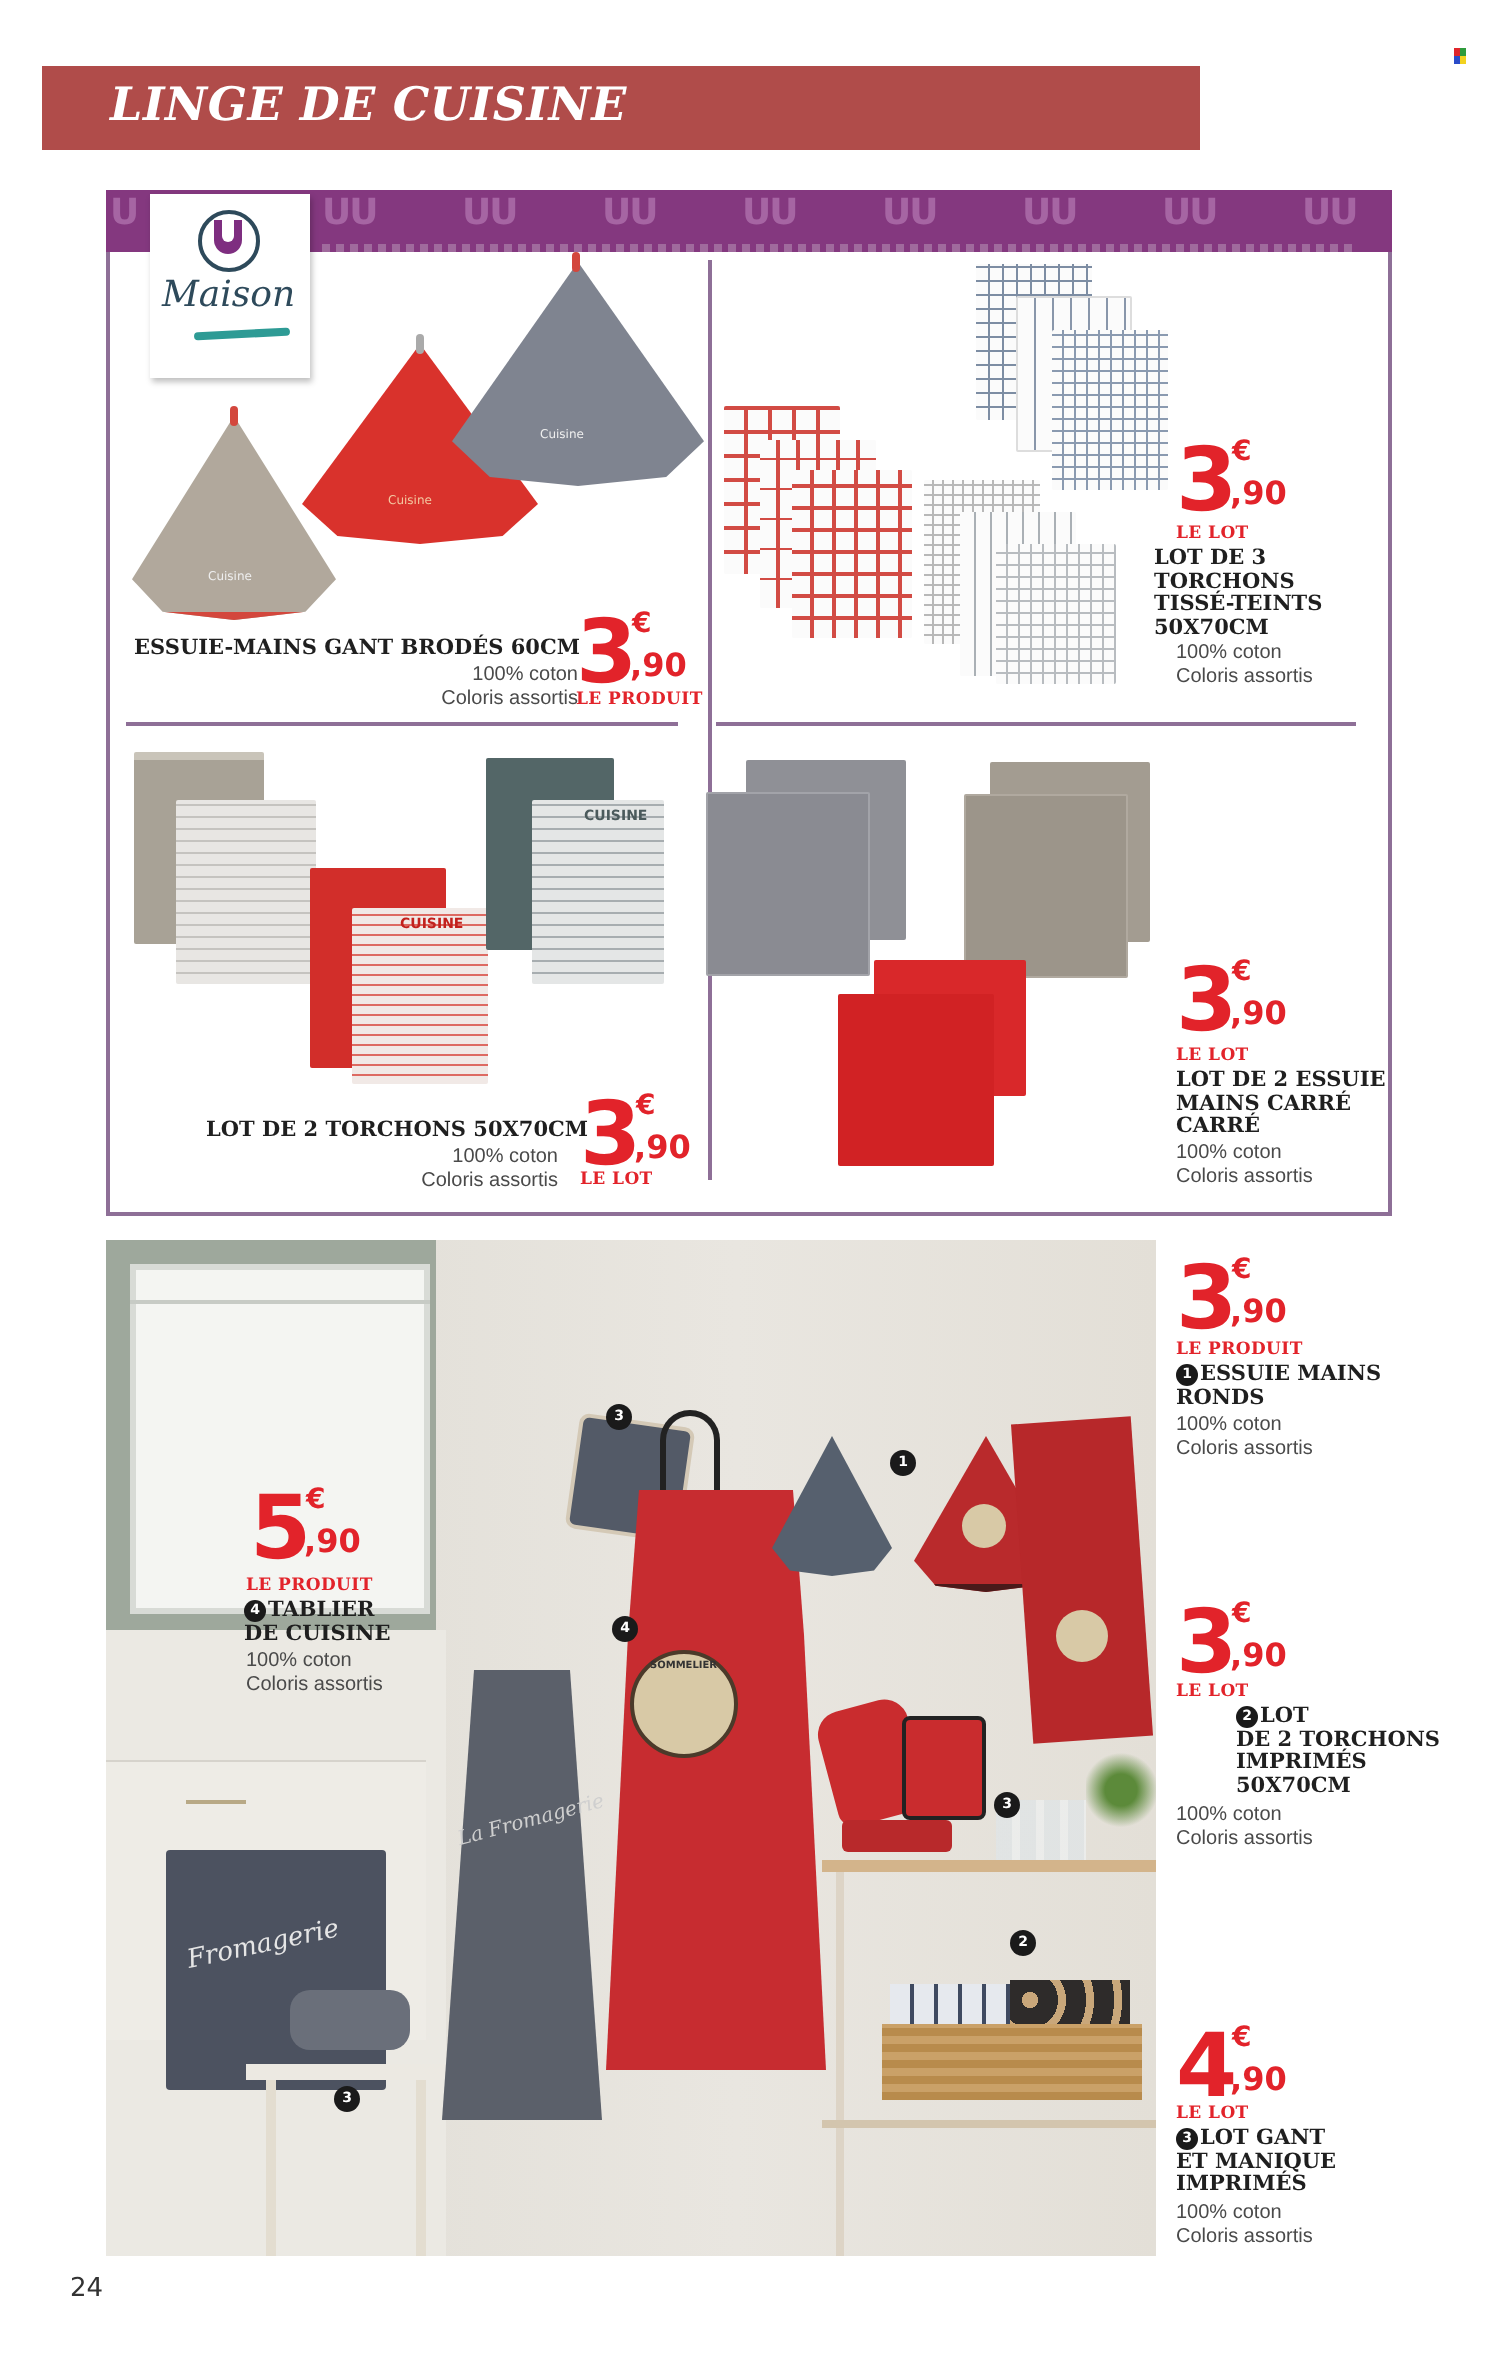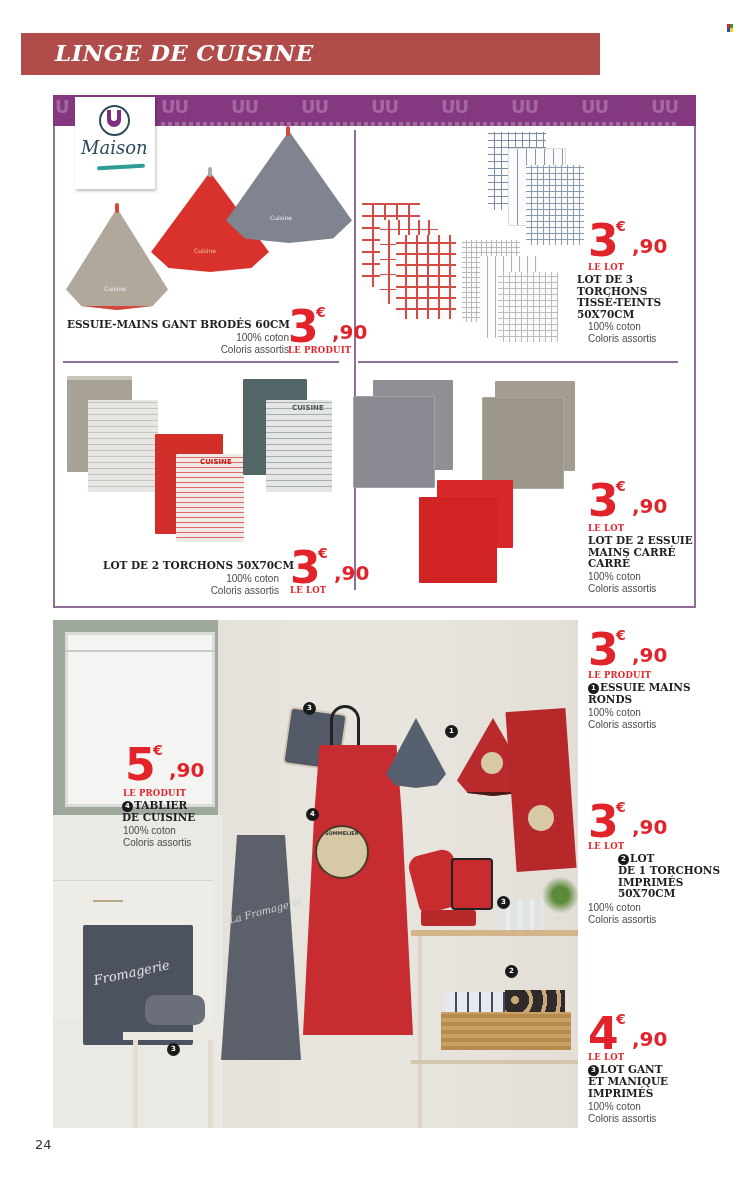--- a/index.html
+++ b/index.html
@@ -28,21 +28,21 @@
   
   .pic { position: absolute; }
   .cone { position: absolute; clip-path: polygon(50% 0, 100% 80%, 85% 96%, 50% 100%, 15% 96%, 0 80%); }
   .towel-rect { position: absolute; border-radius: 1px; }
   .check { background-color: #fbfbfb; }
 
   
   .price { position: absolute; color: #e2232a; font-family: "DejaVu Sans", sans-serif; font-weight: bold; }
   .price .int { position: absolute; left: 0; top: 0; font-size: 44px; line-height: 44px; letter-spacing: -2px; }
   .price .euro { position: absolute; left: 28px; top: 0; font-size: 14px; line-height: 14px; }
-  .price .dec { position: absolute; left: 44px; top: 18px; font-size: 20px; line-height: 19px; }
+  .price .dec { position: absolute; left: 27px; top: 18px; font-size: 16px; line-height: 19px; }
   .unit { position: absolute; color: #e2232a; font-family: "DejaVu Serif", serif; font-weight: bold; font-size: 8.5px; letter-spacing: 0.2px; }
   .pname { position: absolute; color: #1f1f1f; font-family: "DejaVu Serif", serif; font-weight: bold; font-size: 10.5px; line-height: 11.5px; }
   .pdesc { position: absolute; color: #4a4a4a; font-family: "Liberation Sans", sans-serif; font-size: 10px; line-height: 12px; }
   .num-badge { display: inline-block; width: 11px; height: 11px; border-radius: 50%; background: #1a1a1a; color: #fff; font-family: "DejaVu Sans", sans-serif; font-size: 7px; line-height: 11px; text-align: center; vertical-align: 1px; margin-right: 1px; font-weight: bold; }
   .photo-badge { position: absolute; width: 13px; height: 13px; border-radius: 50%; background: #1a1a1a; color: #fff; font-family: "DejaVu Sans", sans-serif; font-size: 7px; font-weight: bold; line-height: 13px; text-align: center; }
 
   .photo { position: absolute; left: 53px; top: 620px; width: 525px; height: 508px; background: linear-gradient(90deg, #d9d7d0 0%, #e4e1da 30%, #e9e6e0 60%, #e3dfd7 100%); overflow: hidden; }
   .page-num { position: absolute; left: 35px; top: 1137px; font-family: "DejaVu Sans", sans-serif; font-size: 13px; color: #333; }
 </style>
 </head>
@@ -262,21 +262,21 @@
 <div class="pdesc" style="left:588px;top:719px;">Coloris assortis</div>
 
 <div class="price" style="left:588px;top:800px;">
   <span class="int">3</span>
     <span class="euro">€</span>
     <span class="dec">,90</span>
 </div>
 <div class="unit" style="left:588px;top:841px;">LE LOT</div>
 <div class="pname" style="left:588px;top:853px;margin-left:30px;">
   <div><span class="num-badge">2</span><span>LOT</span></div>
-  <div>DE 1 TORCHONS</div>
+  <div>DE 2 TORCHONS</div>
   <div>IMPRIMÉS</div>
   <div>50X70CM</div>
 </div>
 <div class="pdesc" style="left:588px;top:902px;">100% coton</div>
 <div class="pdesc" style="left:588px;top:914px;">Coloris assortis</div>
 
 <div class="price" style="left:588px;top:1012px;">
   <span class="int">4</span>
     <span class="euro">€</span>
     <span class="dec">,90</span>

